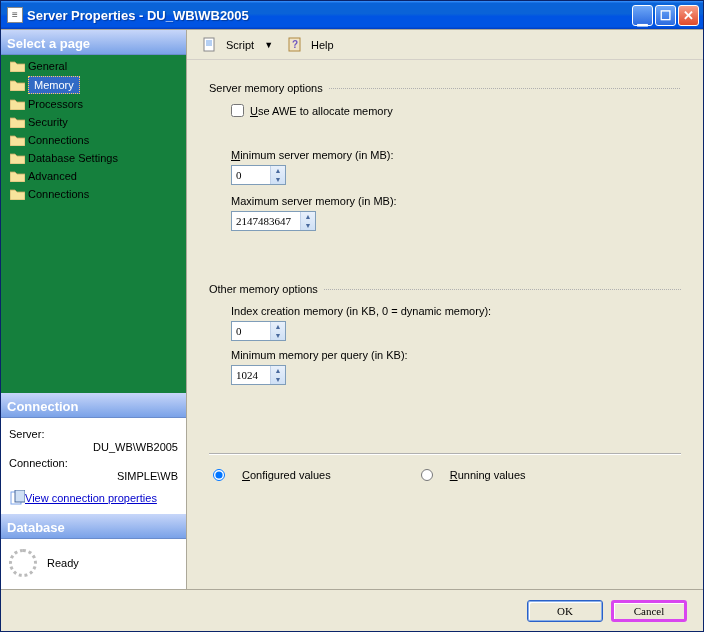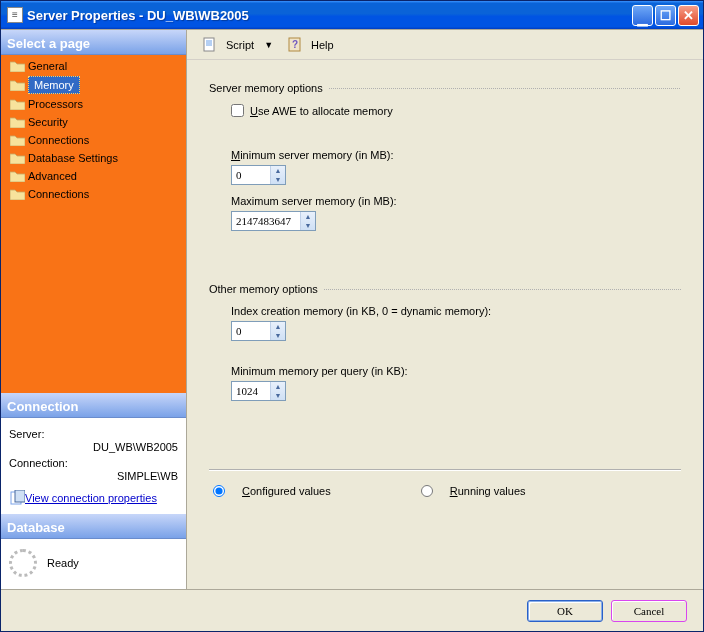--- a/index.html
+++ b/index.html
@@ -70,21 +70,21 @@
   .section-hdr {
     background: linear-gradient(to bottom, #c7d6f9, #7aa2e8);
     color: #fff;
     font-weight: bold;
     font-size: 13px;
     padding: 6px 6px 3px 6px;
     border-bottom: 1px solid #6a8ccc;
   }
   .page-list {
     flex: 1;
-    background: #f97316;
+    background: #15803d;
     padding: 2px 0;
     overflow: auto;
   }
   .page-item {
     display: flex;
     align-items: center;
     padding: 1px 6px 1px 8px;
     line-height: 16px;
     cursor: pointer;
   }
@@ -210,21 +210,21 @@
     align-items:center;
     justify-content:flex-end;
     padding: 0 16px;
     gap: 8px;
     border-top: 1px solid #aca899;
     background: #ece9d8;
   }
   .btn {
     min-width: 76px; height: 22px;
     background: #ece9d8;
-    border: 1px solid #d946ef;
+    border: 3px solid #d946ef;
     border-radius: 3px;
     font-family: Tahoma; font-size:11px;
     cursor:pointer;
     box-shadow: inset 1px 1px 0 #fff;
   }
   .btn.default {
     border: 1px solid #2a60c8;
     box-shadow: 0 0 0 1px #88aee8 inset, inset 2px 2px 0 #fff;
   }
   svg.folder { width:15px; height:12px; }
@@ -396,21 +396,21 @@
           </div>
         </div>
 
         <div style="height:34px;"></div>
 
         <div class="group-title">
           <span>Other memory options</span>
             <span class="line"></span>
         </div>
         <div class="indent">
-          <div class="row" style="margin-bottom:24px;">
+          <div class="row" style="margin-bottom:8px;">
             <label>Index creation memory (in KB, 0 = dynamic memory):</label>
             <div class="num-input">
               <input type="text" value="0" style="">
               <div class="spin">
                   <div class="up">▲</div>
                   <div class="down">▼</div>
                 </div>
             </div>
           </div>
 

